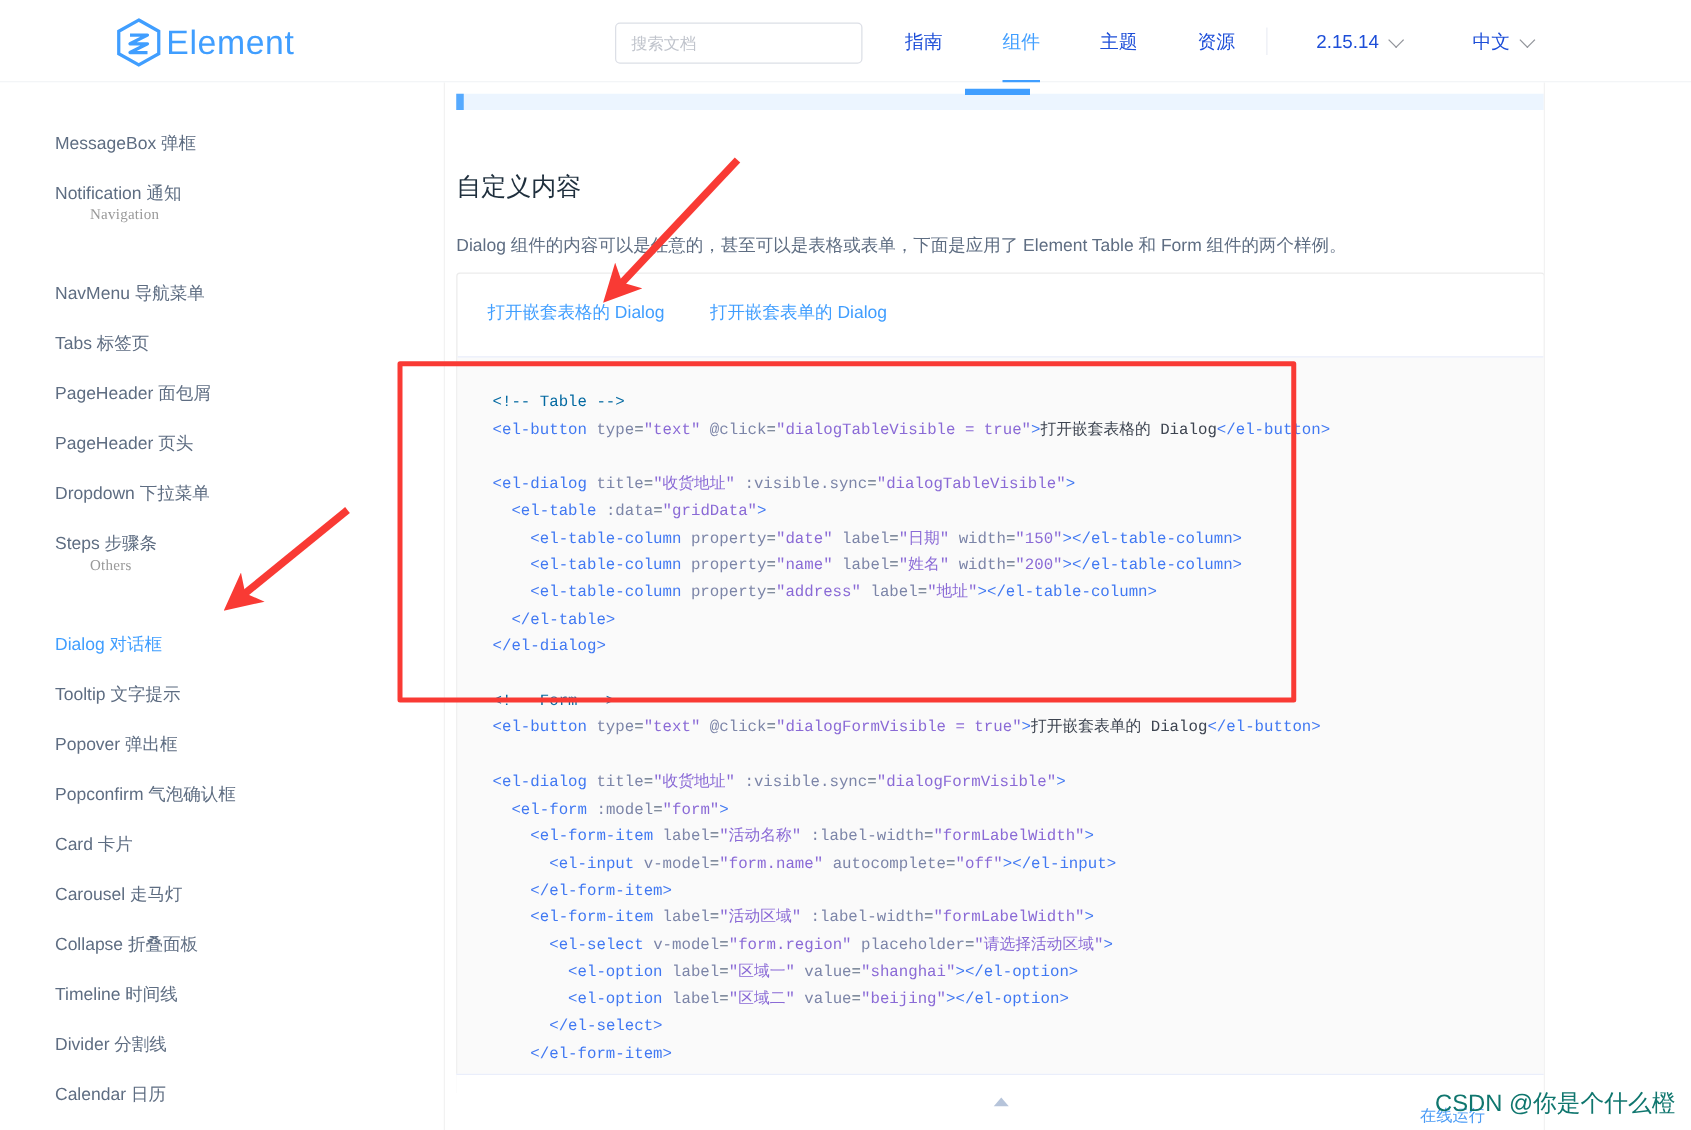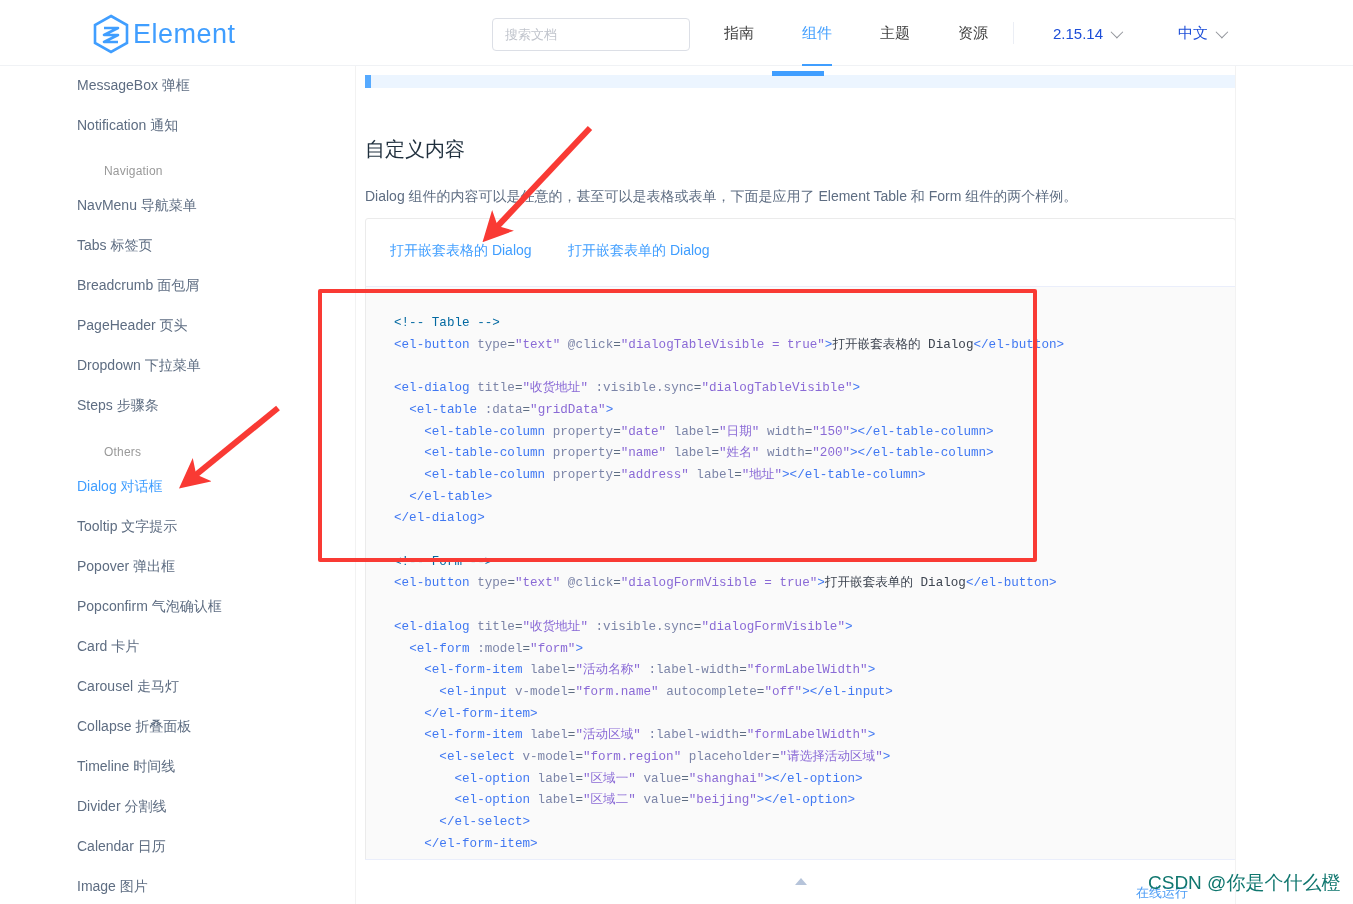--- a/index.html
+++ b/index.html
@@ -28,21 +28,21 @@
   .search-box {
     position:absolute; left:492px; top:18px;
     width:198px; height:33px;
     border:1px solid #dcdfe6; border-radius:4px;
     background:#fff;
     display:flex; align-items:center; padding:0 12px;
   }
   .search-box .ph { font-size:13px; color:#c0c4cc; }
   .nav { position:absolute; left:700px; top:0; height:66px; display:flex; align-items:center; }
   .nav-item {
-    font-size:15px; color:#404040; margin:0 24px; height:66px;
+    font-size:15px; color:#1d4ed8; margin:0 24px; height:66px;
     display:flex; align-items:center; position:relative; cursor:pointer;
   }
   .nav-item.active { color:#409eff; }
   .nav-item.active:after {
     content:""; position:absolute; left:0; right:0; bottom:0;
     height:2px; background:#409eff;
   }
   .divider-v {
     position:absolute; left:1013px; top:22px;
     width:1px; height:22px; background:#ebeef5;
@@ -59,26 +59,26 @@
     transform:rotate(45deg) translateY(-2px);
   }
 
   
   .sidebar {
     position:absolute; left:0; top:66px; width:355px; height:838px;
     background:#fff; overflow:hidden;
   }
   .side-item {
     font-size:14px; color:#5e6d82; line-height:20px;
-    padding-left:77px; cursor:pointer; white-space:nowrap;
+    padding-left:44px; cursor:pointer; white-space:nowrap;margin-top:29px;
   }
   .side-item.active { color:#409eff; }
   .side-group {
-    font-size:12px; color:#999; padding-left:104px;
-    white-space:nowrap; letter-spacing:0.2px;
+    font-size:12px; color:#999; padding-left:72px;
+    white-space:nowrap; letter-spacing:0.2px;font-family:Liberation Serif, serif;
   }
 
   
   .main {
     position:absolute; left:355px; top:66px;
     width:880px; height:838px; background:#fff;
     border-left:1px solid #f2f2f2;
   }
   .demo-strip {
     position:absolute; left:9px; top:9px; width:871px; height:13px;
@@ -198,21 +198,21 @@
     <span class="caret"></span>
   </div>
 </div>
 
 <div class="sidebar">
   <div class="side-item" style="position:absolute;top:9px">MessageBox 弹框</div>
   <div class="side-item" style="position:absolute;top:49px">Notification 通知</div>
   <div class="side-group" style="position:absolute;top:98px">Navigation</div>
   <div class="side-item" style="position:absolute;top:129px">NavMenu 导航菜单</div>
   <div class="side-item" style="position:absolute;top:169px">Tabs 标签页</div>
-  <div class="side-item" style="position:absolute;top:209px">Breadcrumb 面包屑</div>
+  <div class="side-item" style="position:absolute;top:209px">PageHeader 面包屑</div>
   <div class="side-item" style="position:absolute;top:249px">PageHeader 页头</div>
   <div class="side-item" style="position:absolute;top:289px">Dropdown 下拉菜单</div>
   <div class="side-item" style="position:absolute;top:329px">Steps 步骤条</div>
   <div class="side-group" style="position:absolute;top:379px">Others</div>
   <div class="side-item active" style="position:absolute;top:410px">Dialog 对话框</div>
   <div class="side-item" style="position:absolute;top:450px">Tooltip 文字提示</div>
   <div class="side-item" style="position:absolute;top:490px">Popover 弹出框</div>
   <div class="side-item" style="position:absolute;top:530px">Popconfirm 气泡确认框</div>
   <div class="side-item" style="position:absolute;top:570px">Card 卡片</div>
   <div class="side-item" style="position:absolute;top:610px">Carousel 走马灯</div>

